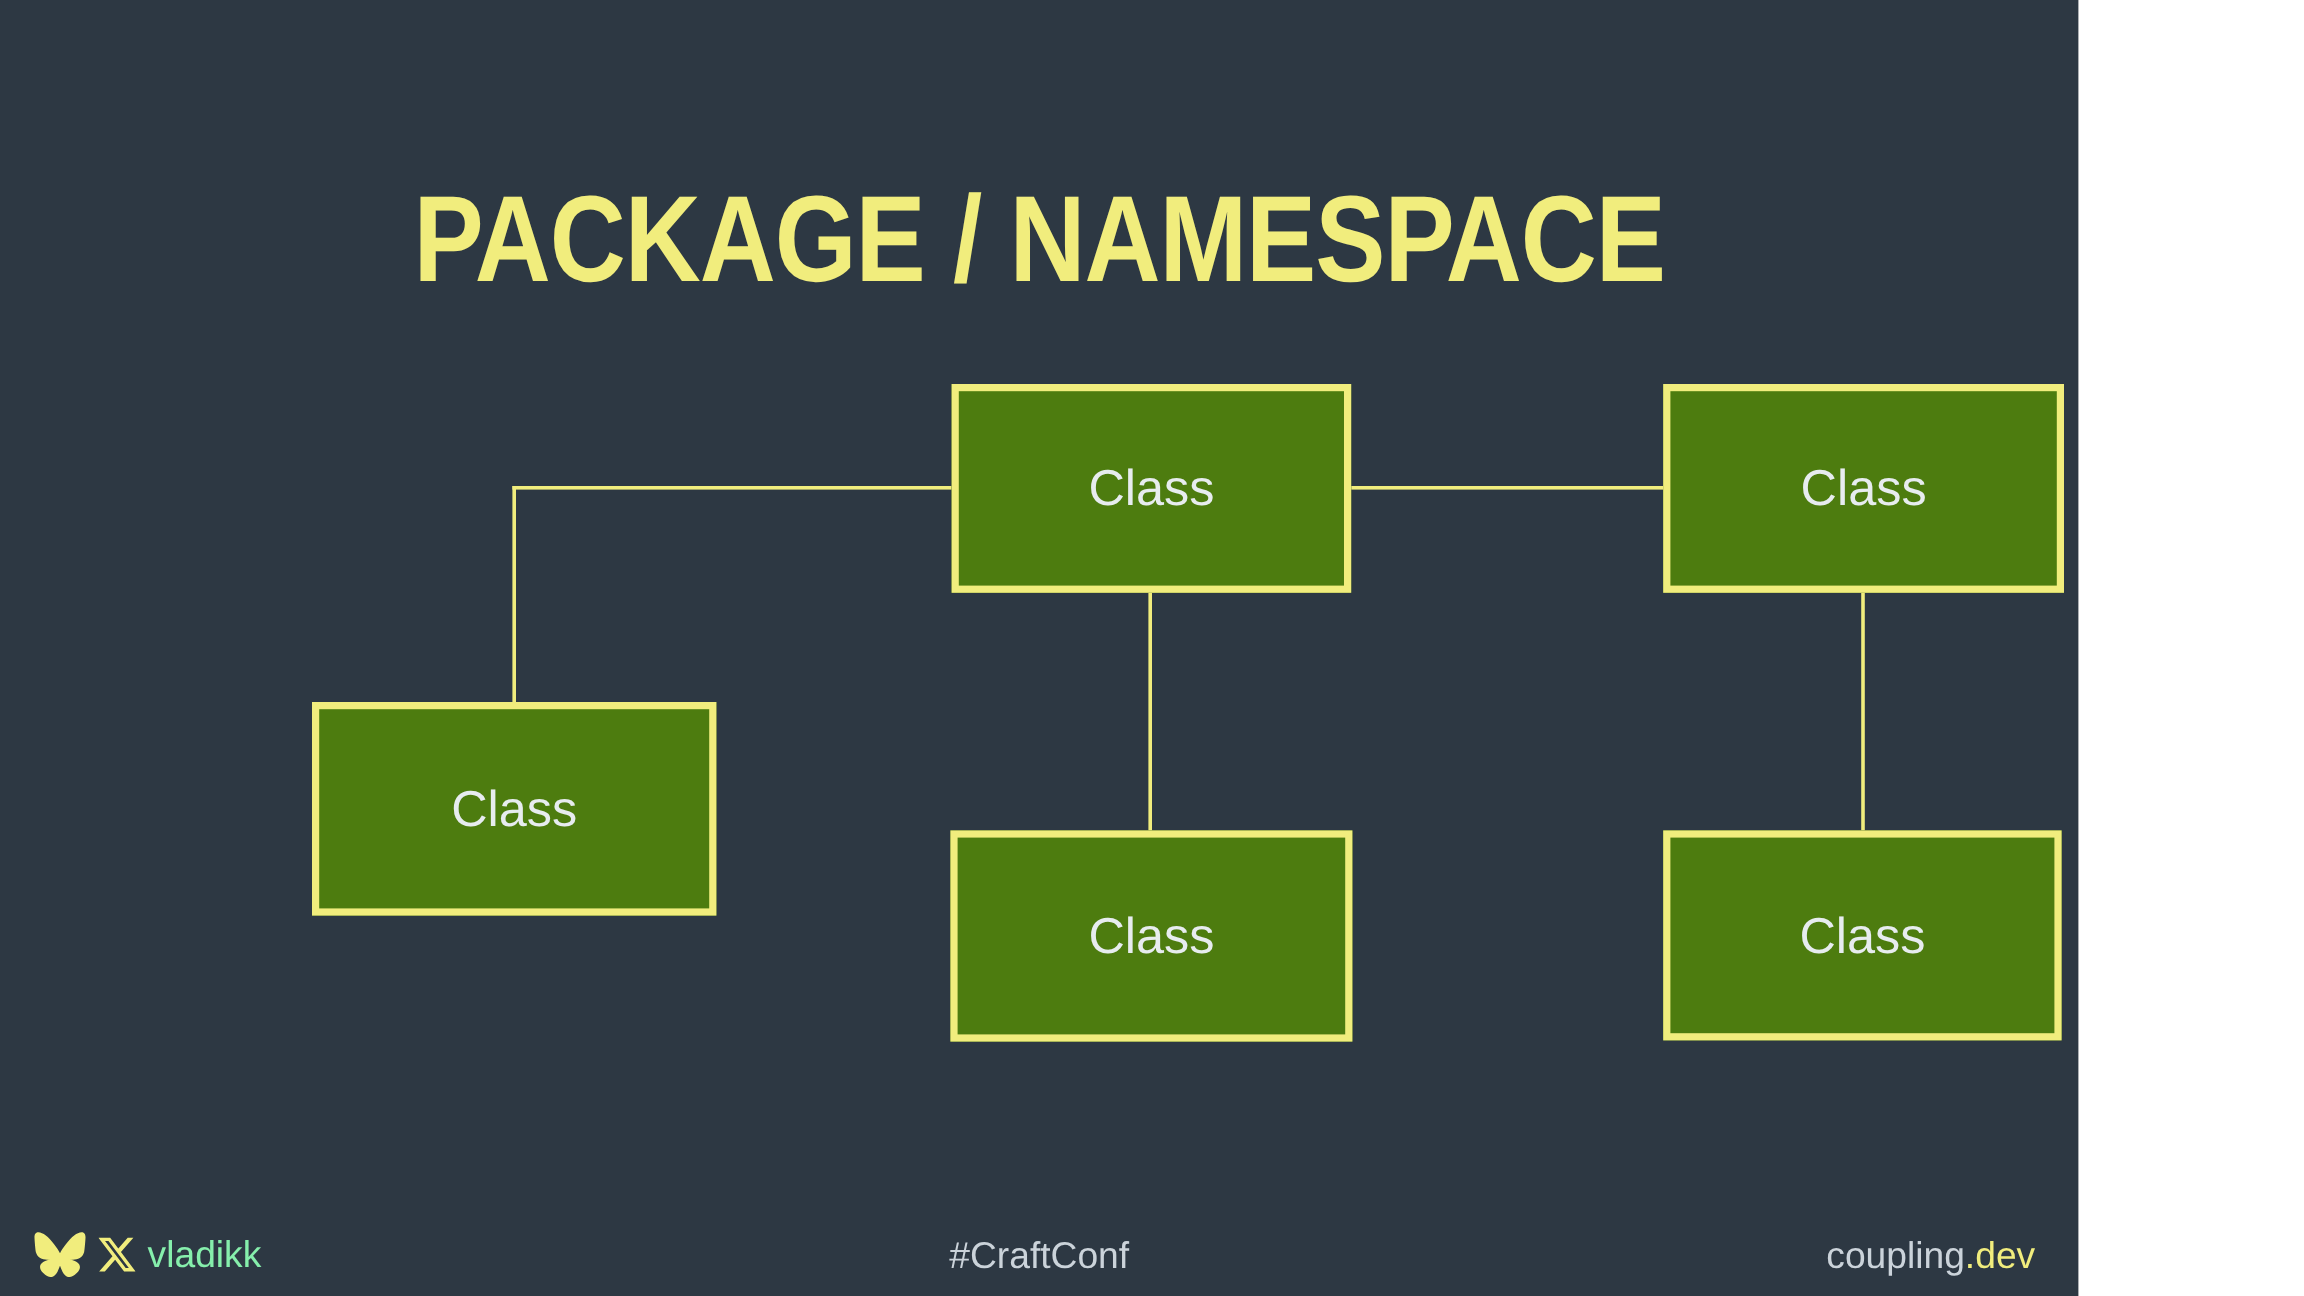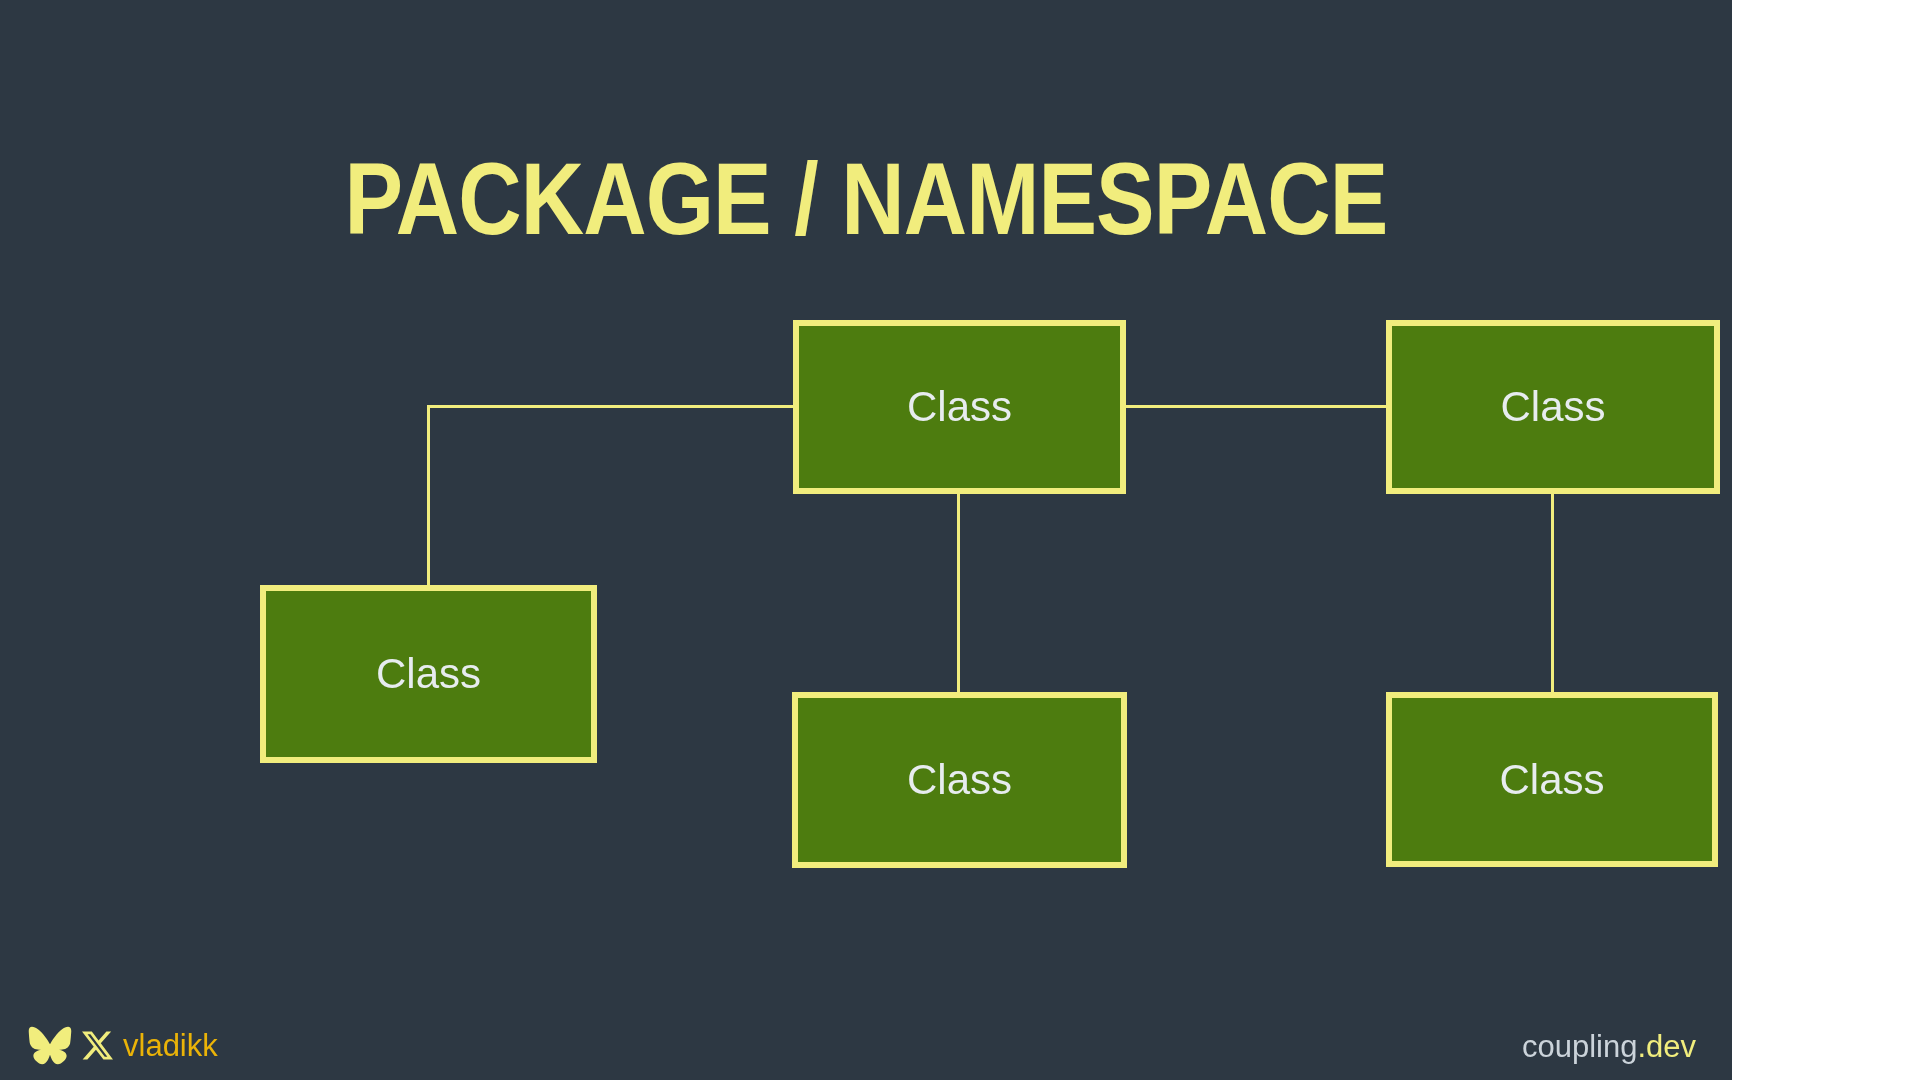--- a/index.html
+++ b/index.html
@@ -60,21 +60,21 @@
   .footer-left {
     position: absolute;
     left: 28px;
     top: 1026px;
     display: flex;
     align-items: center;
     gap: 10px;
   }
   .footer-left .icon { display: inline-flex; align-items: center; }
   .footer-handle {
-    color: #eab308;
+    color: #86efac;
     font-size: 31px;
     line-height: 1;
   }
   .footer-hashtag {
     position: absolute;
     left: 0;
     right: 0;
     top: 1031px;
     text-align: center;
     color: #cbd3da;
@@ -129,16 +129,17 @@
       </svg>
     </span>
     <span class="icon">
       <svg width="31" height="31" viewBox="0 0 24 24" aria-hidden="true">
         <path fill="#f1ed7d" d="M18.901 1.153h3.68l-8.04 9.19L24 22.846h-7.406l-5.8-7.584-6.638 7.584H.474l8.6-9.83L0 1.154h7.594l5.243 6.932ZM17.61 20.644h2.039L6.486 3.24H4.298Z"></path>
       </svg>
     </span>
     <span class="footer-handle">vladikk</span>
   </div>
 
+  <div class="footer-hashtag">#CraftConf</div>
 
   <div class="footer-site"><span>coupling</span><span class="tld">.dev</span></div>
 
 </div>
 
 </body></html>

